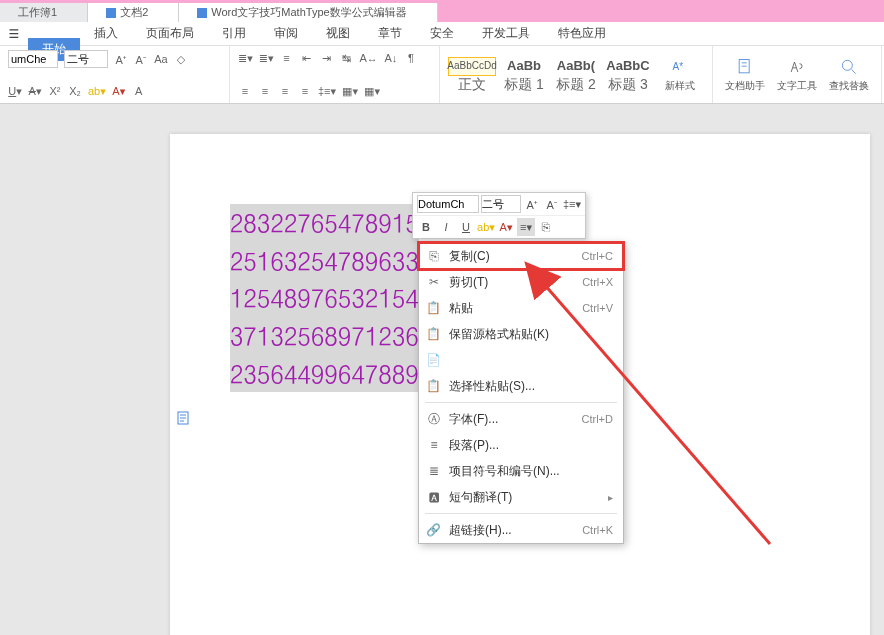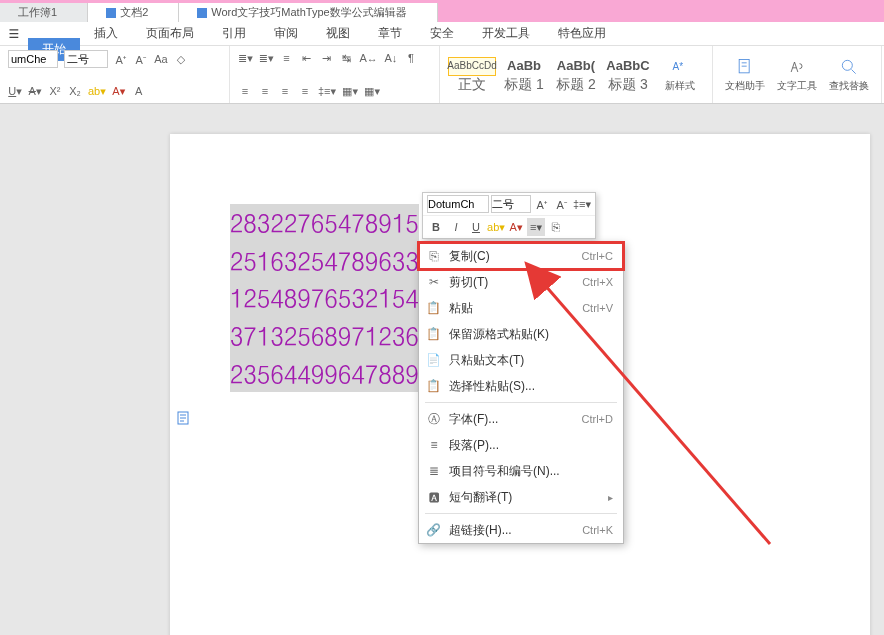--- a/index.html
+++ b/index.html
@@ -190,21 +190,21 @@
       <div class="sel-block">
         <div class="doc-line">28322765478915</div>
         <div class="doc-line">25163254789633</div>
         <div class="doc-line">12548976532154</div>
         <div class="doc-line">37132568971236</div>
         <div class="doc-line">23564499647889</div>
       </div>
     </div>
   </div>
 
-  <div class="mini-toolbar" style="left:422px; top:88px;">
+  <div class="mini-toolbar" style="left:412px; top:88px;">
     <div class="mt-row">
       <input class="mt-sel" style="width: 62px;" value="DotumCh">
       <input class="mt-sel" style="width: 40px;" value="二号">
       <span class="mt-btn">A⁺</span>
       <span class="mt-btn">A⁻</span>
       <span class="mt-btn">‡≡▾</span>
     </div>
     <div class="mt-row">
       <span class="mt-btn" style="font-weight:bold">B</span>
       <span class="mt-btn" style="font-style:italic">I</span>
@@ -233,21 +233,20 @@
       <span class="cm-icon">📋</span>
       <span class="cm-label">粘贴</span>
       <span class="cm-shortcut">Ctrl+V</span>
     </div>
     <div class="cm-item">
       <span class="cm-icon">📋</span>
       <span class="cm-label">保留源格式粘贴(K)</span>
     </div>
     <div class="cm-item">
       <span class="cm-icon">📄</span>
-      <span class="cm-label">只粘贴文本(T)</span>
     </div>
     <div class="cm-item">
       <span class="cm-icon">📋</span>
       <span class="cm-label">选择性粘贴(S)...</span>
     </div>
     <div class="cm-sep"></div>
     <div class="cm-item">
       <span class="cm-icon">Ⓐ</span>
       <span class="cm-label">字体(F)...</span>
       <span class="cm-shortcut">Ctrl+D</span>

